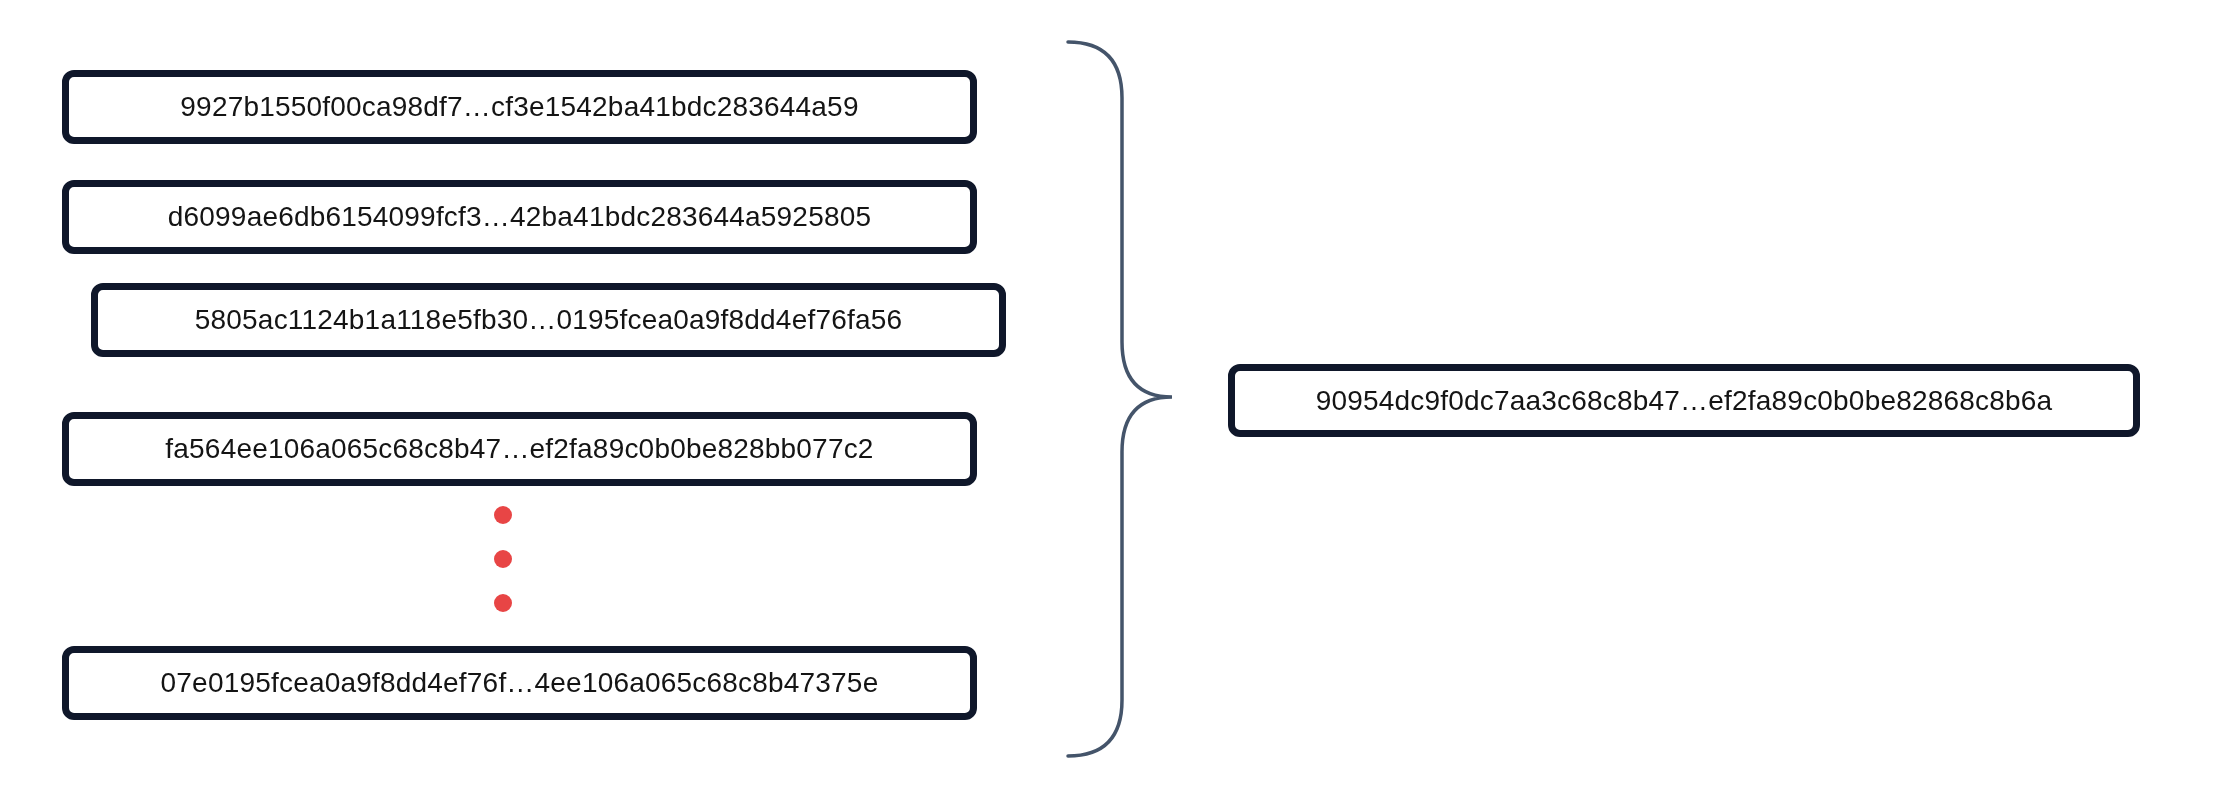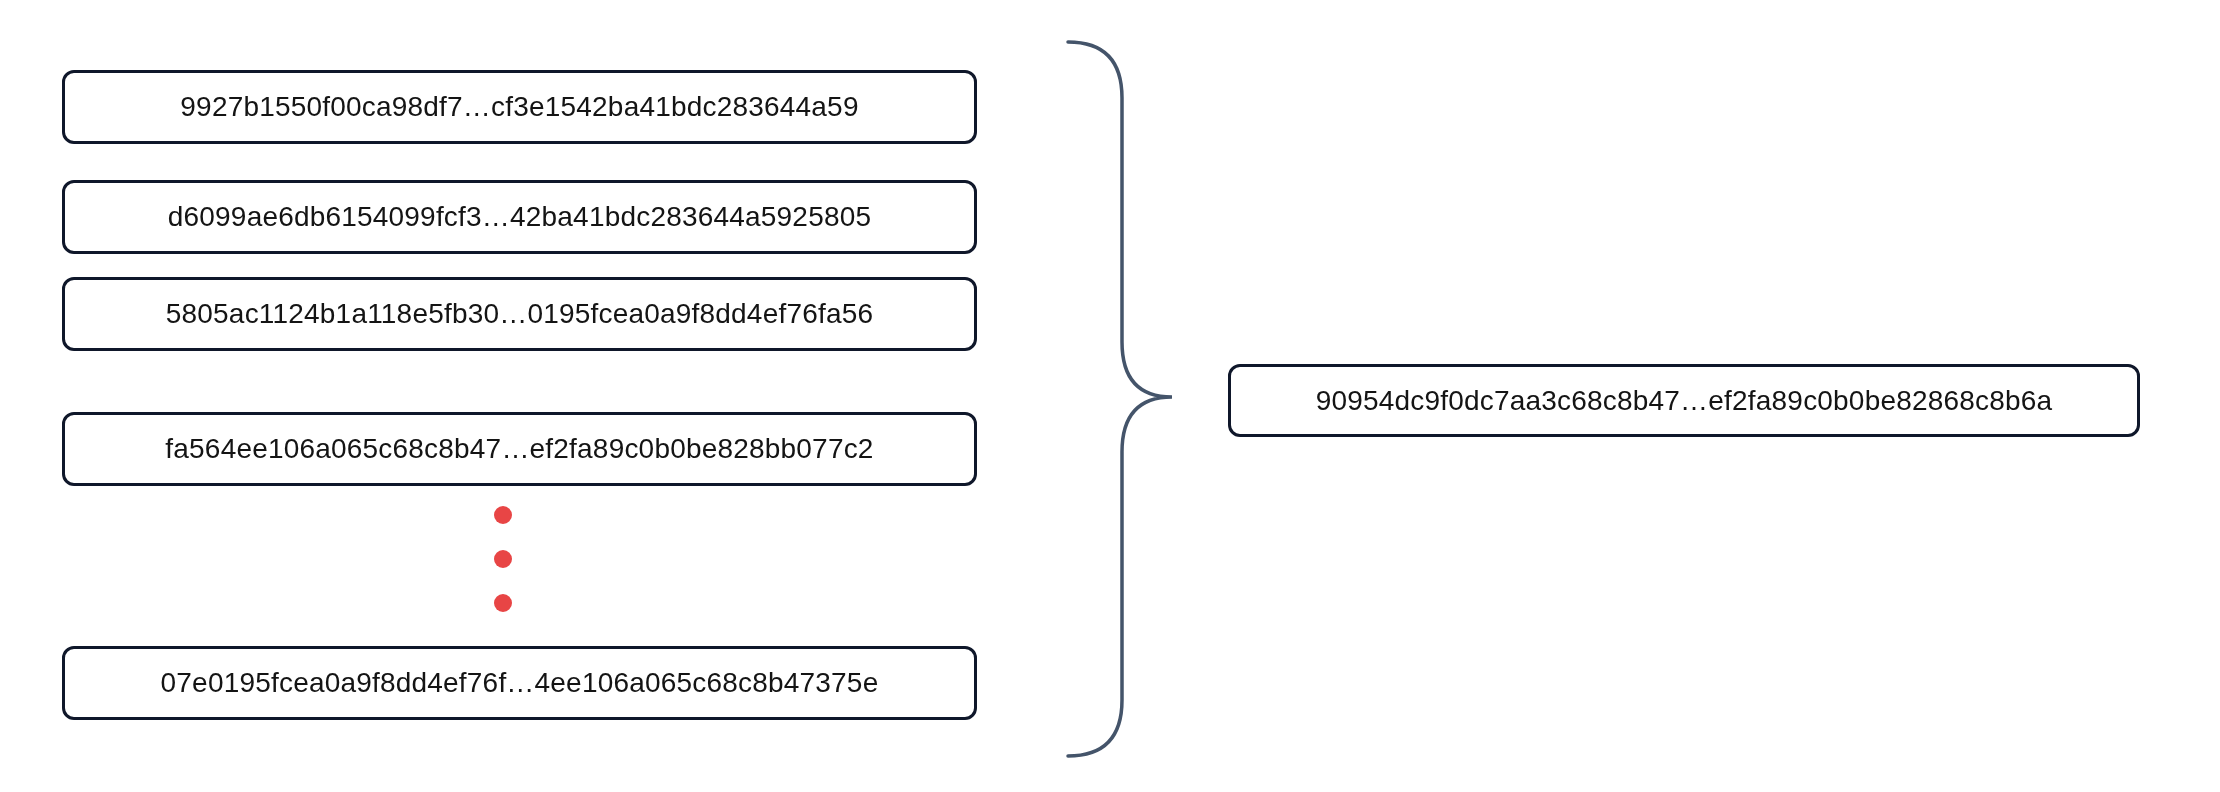--- a/index.html
+++ b/index.html
@@ -14,36 +14,36 @@
     height: 792px;
     background: #ffffff;
     overflow: hidden;
   }
   .hash-box {
     position: absolute;
     left: 62px;
     width: 915px;
     height: 74px;
     box-sizing: border-box;
-    border: 3px solid #0f172a;
+    border: 7px solid #0f172a;
     border-radius: 12px;
     background: #ffffff;
     display: flex;
     align-items: center;
     justify-content: center;
   }
   .hash-box span {
     font-size: 28px;
     color: #141414;
     letter-spacing: 0.2px;
     white-space: nowrap;
   }
   .b1 { top: 70px; }
   .b2 { top: 180px; text-align: center; }
-  .b3 { top: 277px; }
+  .b3 { top: 283px; margin-left: 29px; }
   .b4 { top: 400px; margin-top: 12px; }
   .b5 { top: 646px; }
   .result-box {
     left: 1228px;
     top: 364px;
     width: 912px;
     height: 73px;
   }
   .dots {
     position: absolute;

